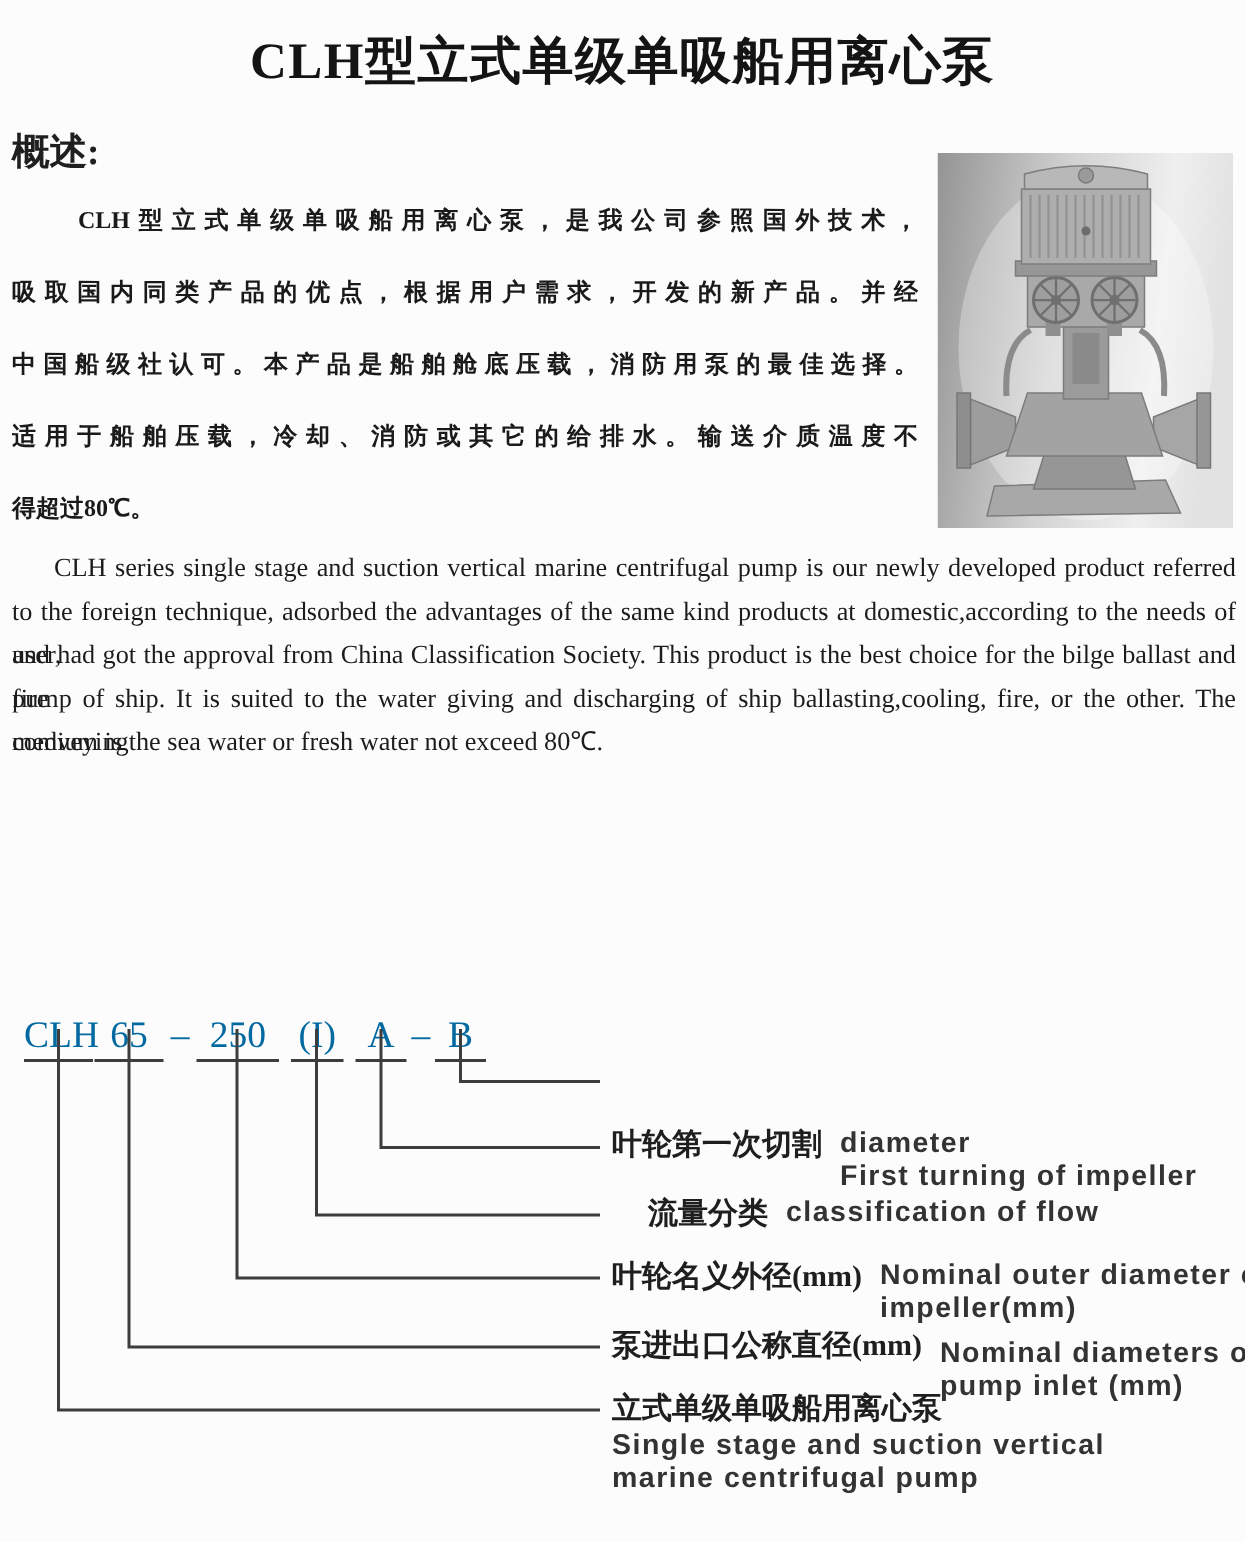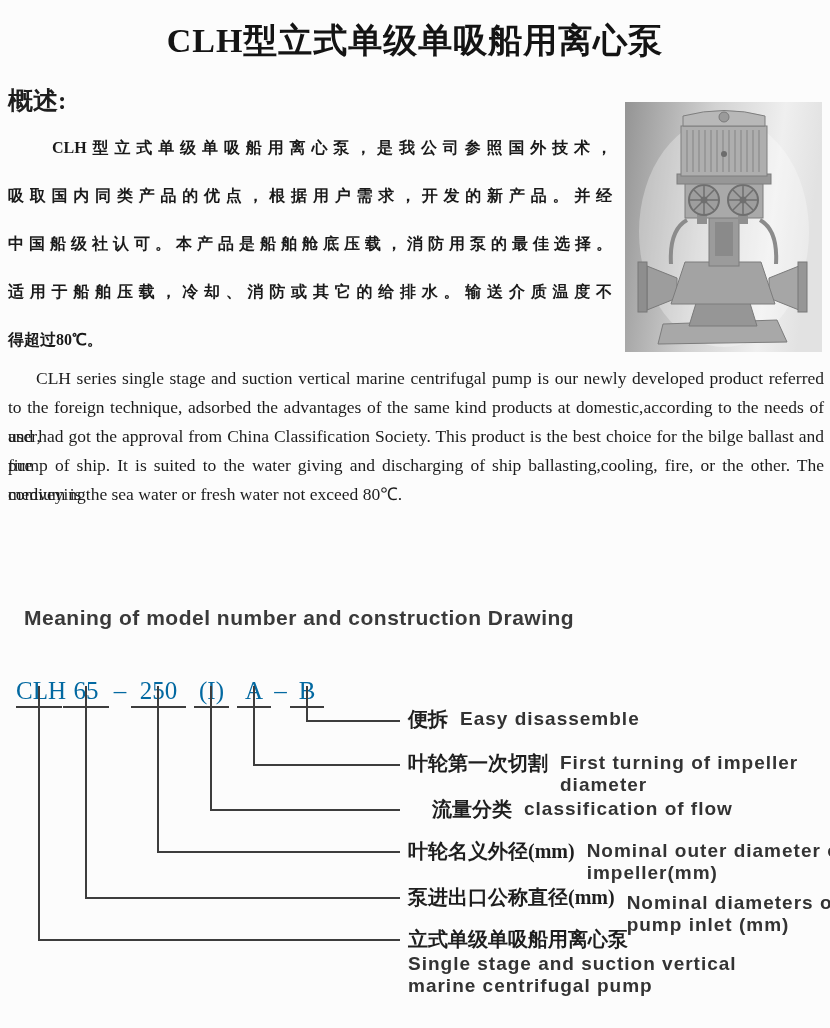--- a/index.html
+++ b/index.html
@@ -171,21 +171,20 @@
   </svg>
 
   <div class="en-para">
     <div class="line jl ind">CLH series single stage and suction vertical marine centrifugal pump is our newly developed product referred</div>
     <div class="line jl">to the foreign technique, adsorbed the advantages of the same kind products at domestic,according to the needs of user,</div>
     <div class="line jl">and had got the approval from China Classification Society. This product is the best choice for the bilge ballast and fire</div>
     <div class="line jl">pump of ship. It is suited to the water giving and discharging of ship ballasting,cooling, fire, or the other. The comveying</div>
     <div class="line">medium is the sea water or fresh water not exceed 80℃.</div>
   </div>
 
-  <div class="section-heading-en">Meaning of model number and construction Drawing</div>
 
   <div class="model-segment" style="left:16px;width:46px;">CLH</div>
   <div class="model-segment" style="left:63px;width:46px;">65</div>
   <div class="model-segment no-underline" style="left:110px;width:20px;">–</div>
   <div class="model-segment" style="left:131px;width:55px;">250</div>
   <div class="model-segment" style="left:194px;width:35px;">(I)</div>
   <div class="model-segment" style="left:237px;width:34px;">A</div>
   <div class="model-segment no-underline" style="left:272px;width:17px;">–</div>
   <div class="model-segment" style="left:290px;width:34px;">B</div>
 
@@ -193,30 +192,26 @@
     <g fill="none" stroke="#3d3d3d" stroke-width="2">
       <path d="M307 686 V721 H400"></path>
       <path d="M254 686 V765 H400"></path>
       <path d="M211 686 V810 H400"></path>
       <path d="M158 686 V852 H400"></path>
       <path d="M86 686 V898 H400"></path>
       <path d="M39 686 V940 H400"></path>
     </g>
   </svg>
 
-  <div class="model-label" style="left:408px;top:708px;">
-    <span class="cn">便拆</span>
-    <span class="en-col">Easy disassemble</span>
-  </div>
 
   <div class="model-label" style="left:408px;top:752px;justify-content:flex-end;">
     <span class="cn">叶轮第一次切割</span>
     <span class="en-col">
+      <div>diameter</div>
       <div>First turning of impeller</div>
-      <div>diameter</div>
     </span>
   </div>
 
   <div class="model-label" style="left:432px;top:798px;">
     <span class="cn">流量分类</span>
     <span class="en-col">classification of flow</span>
   </div>
 
   <div class="model-label" style="left:408px;top:840px;">
     <span class="cn">叶轮名义外径(mm)</span>

